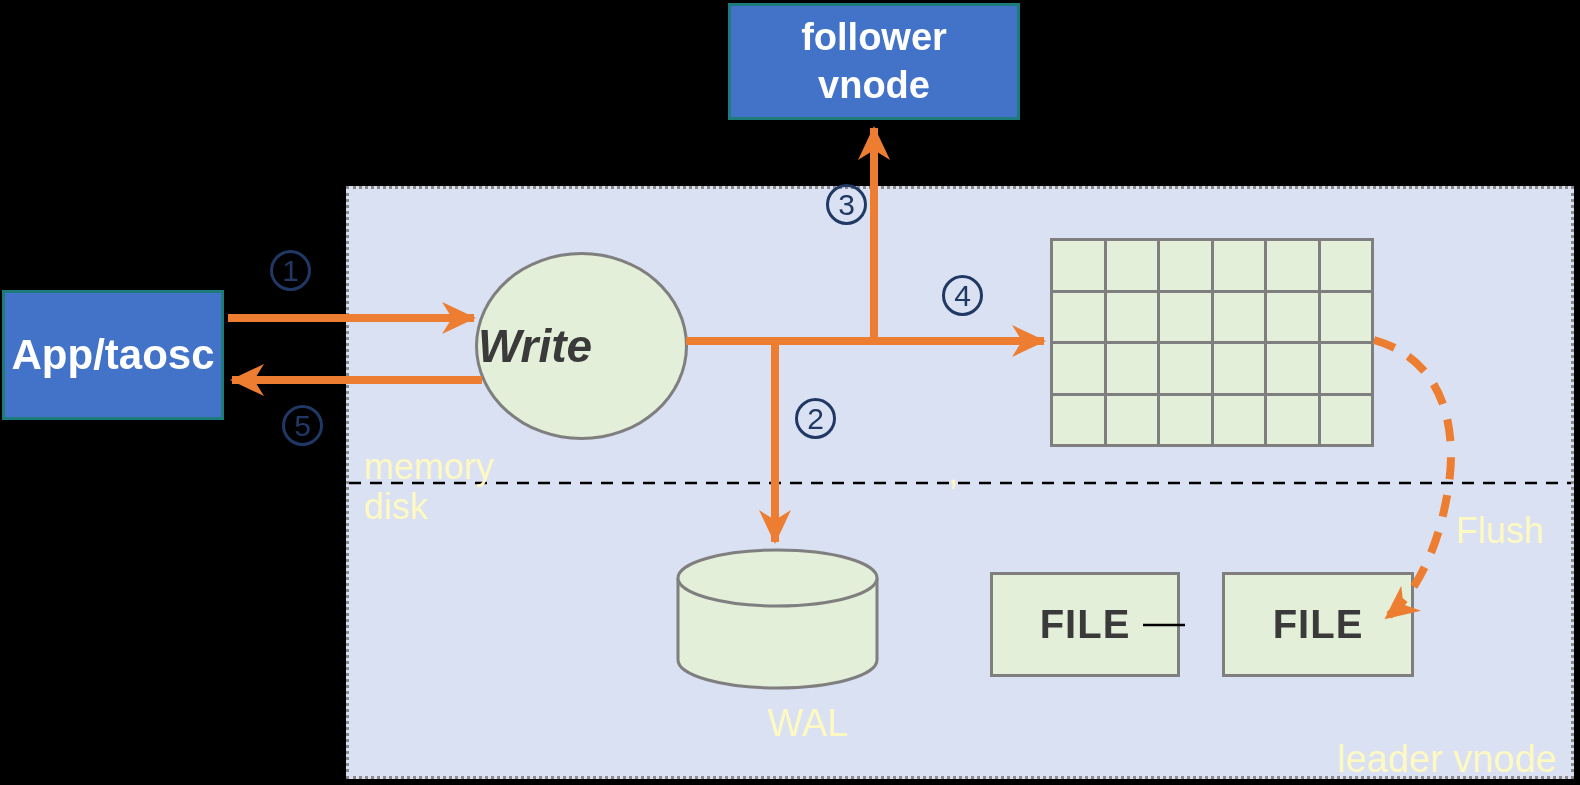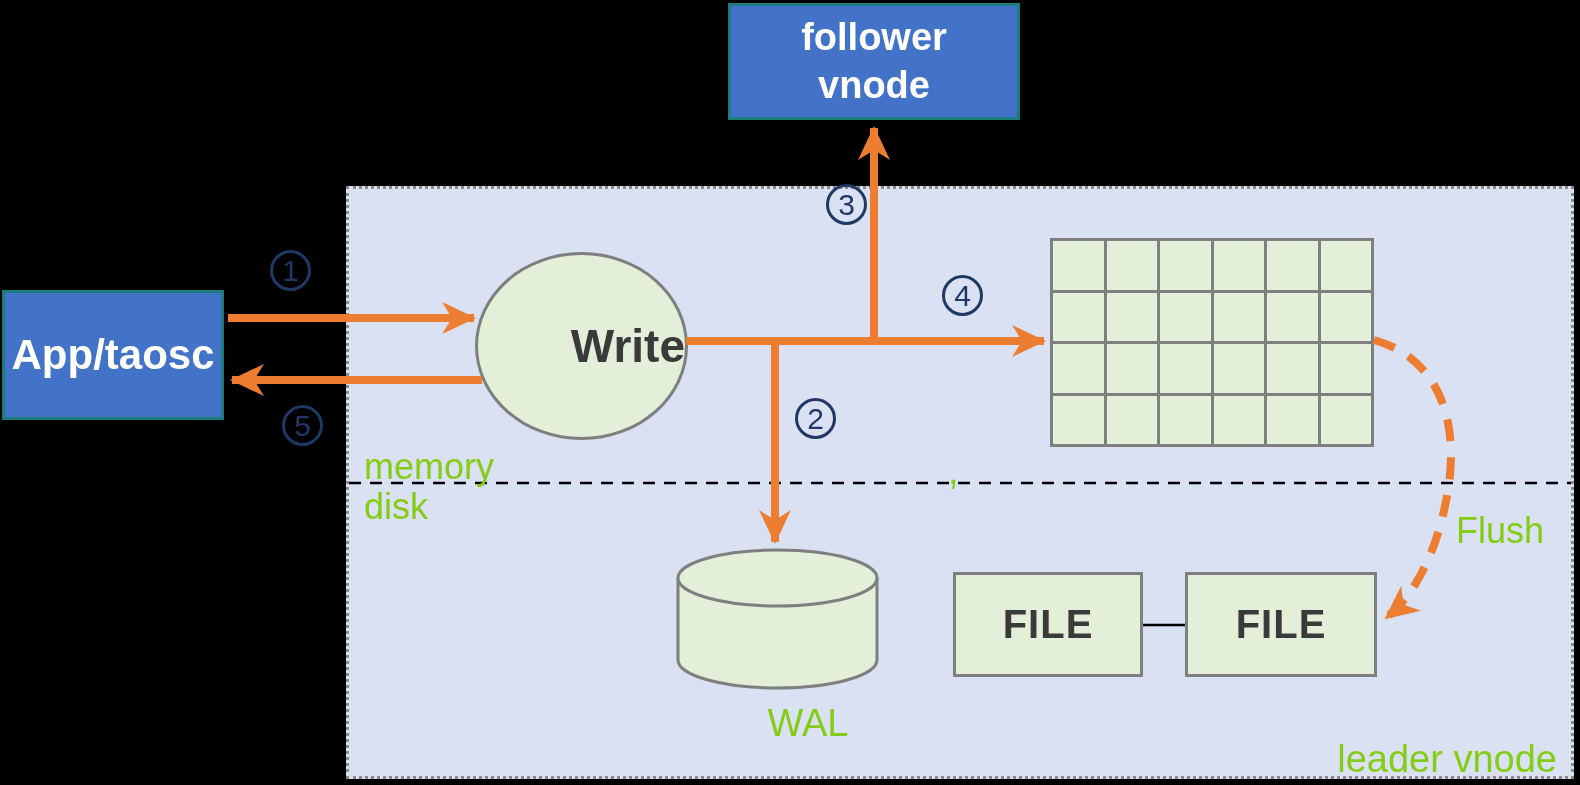--- a/index.html
+++ b/index.html
@@ -22,49 +22,49 @@
     display:flex;flex-direction:column;align-items:center;justify-content:center;
     color:#fff;font-weight:bold;text-align:center;z-index:2;
   }
   .app{left:2px;top:290px;width:222px;height:130px;font-size:42px;}
   .follower{left:728px;top:3px;width:292px;height:117px;font-size:38px;line-height:1.25;}
   
   .writecircle{
     position:absolute;left:475px;top:252px;width:213px;height:188px;
     background:var(--node_green);border:3px solid var(--node_green_border);
     border-radius:50%;box-sizing:border-box;
-    display:flex;align-items:center;justify-content:flex-end;
-    color:var(--text_dark);font-size:46px;font-weight:bold;z-index:2;
+    display:flex;align-items:center;justify-content:flex-start;
+    color:var(--text_dark);font-size:46px;font-weight:bold;z-index:2;font-style:italic;
   }
   .memgrid{
     position:absolute;left:1050px;top:238px;width:324px;height:209px;
     box-sizing:border-box;border:3px solid var(--node_green_border);
     background:var(--node_green_border);
     display:grid;grid-template-columns:repeat(6,1fr);grid-template-rows:repeat(4,1fr);
     gap:3px;z-index:2;
   }
   .memgrid .cell{background:var(--node_green);}
   .filebox{
     position:absolute;top:572px;height:105px;background:var(--node_green);
     border:3px solid var(--node_green_border);box-sizing:border-box;
     display:flex;align-items:center;justify-content:center;
-    color:var(--text_dark);font-size:40px;font-weight:bold;letter-spacing:1px;z-index:2;
+    color:var(--text_dark);font-size:40px;font-weight:bold;letter-spacing:1px;z-index:2;margin-left:37px;
   }
   .file-left{left:953px;width:190px;}
   .file-right{left:1185px;width:192px;}
   
   .overlay{position:absolute;left:0;top:0;z-index:3;pointer-events:none;}
   .arrow{stroke:var(--arrow_orange);stroke-width:8;fill:none;}
   .arrowhead{fill:var(--arrow_orange);}
   .flushcurve{stroke:var(--arrow_orange);stroke-width:8;fill:none;stroke-dasharray:22 16;}
   .divider{stroke:#000;stroke-width:2.5;stroke-dasharray:12 9;}
   .connector{stroke:#000;stroke-width:2.5;}
   .cyl{fill:var(--node_green);stroke:var(--node_green_border);stroke-width:3;}
   
-  .lbl{position:absolute;color:#84cc16;z-index:4;white-space:nowrap;}
+  .lbl{position:absolute;color:#fef9c3;z-index:4;white-space:nowrap;}
   .lbl-memory{left:364px;top:446px;font-size:36px;}
   .lbl-disk{left:364px;top:486px;font-size:36px;}
   .lbl-wal{left:728px;top:702px;width:160px;text-align:center;font-size:38px;}
   .lbl-leader{left:1237px;top:713px;width:320px;text-align:right;font-size:38px;margin-top:25px;}
   .lbl-flush{left:1456px;top:510px;font-size:36px;}
   .lbl-comma{left:948px;top:450px;font-size:38px;}
   
   .step{
     position:absolute;width:41px;height:41px;box-sizing:border-box;
     border:3px solid var(--step_navy);border-radius:50%;

